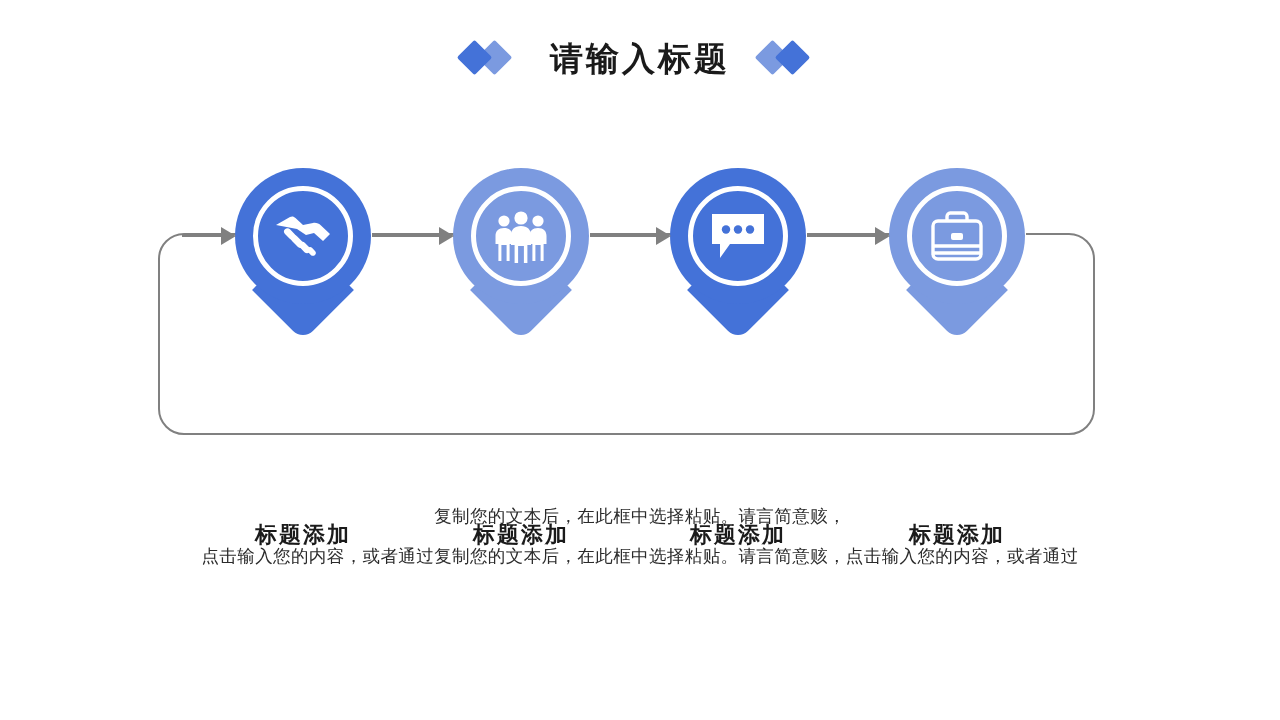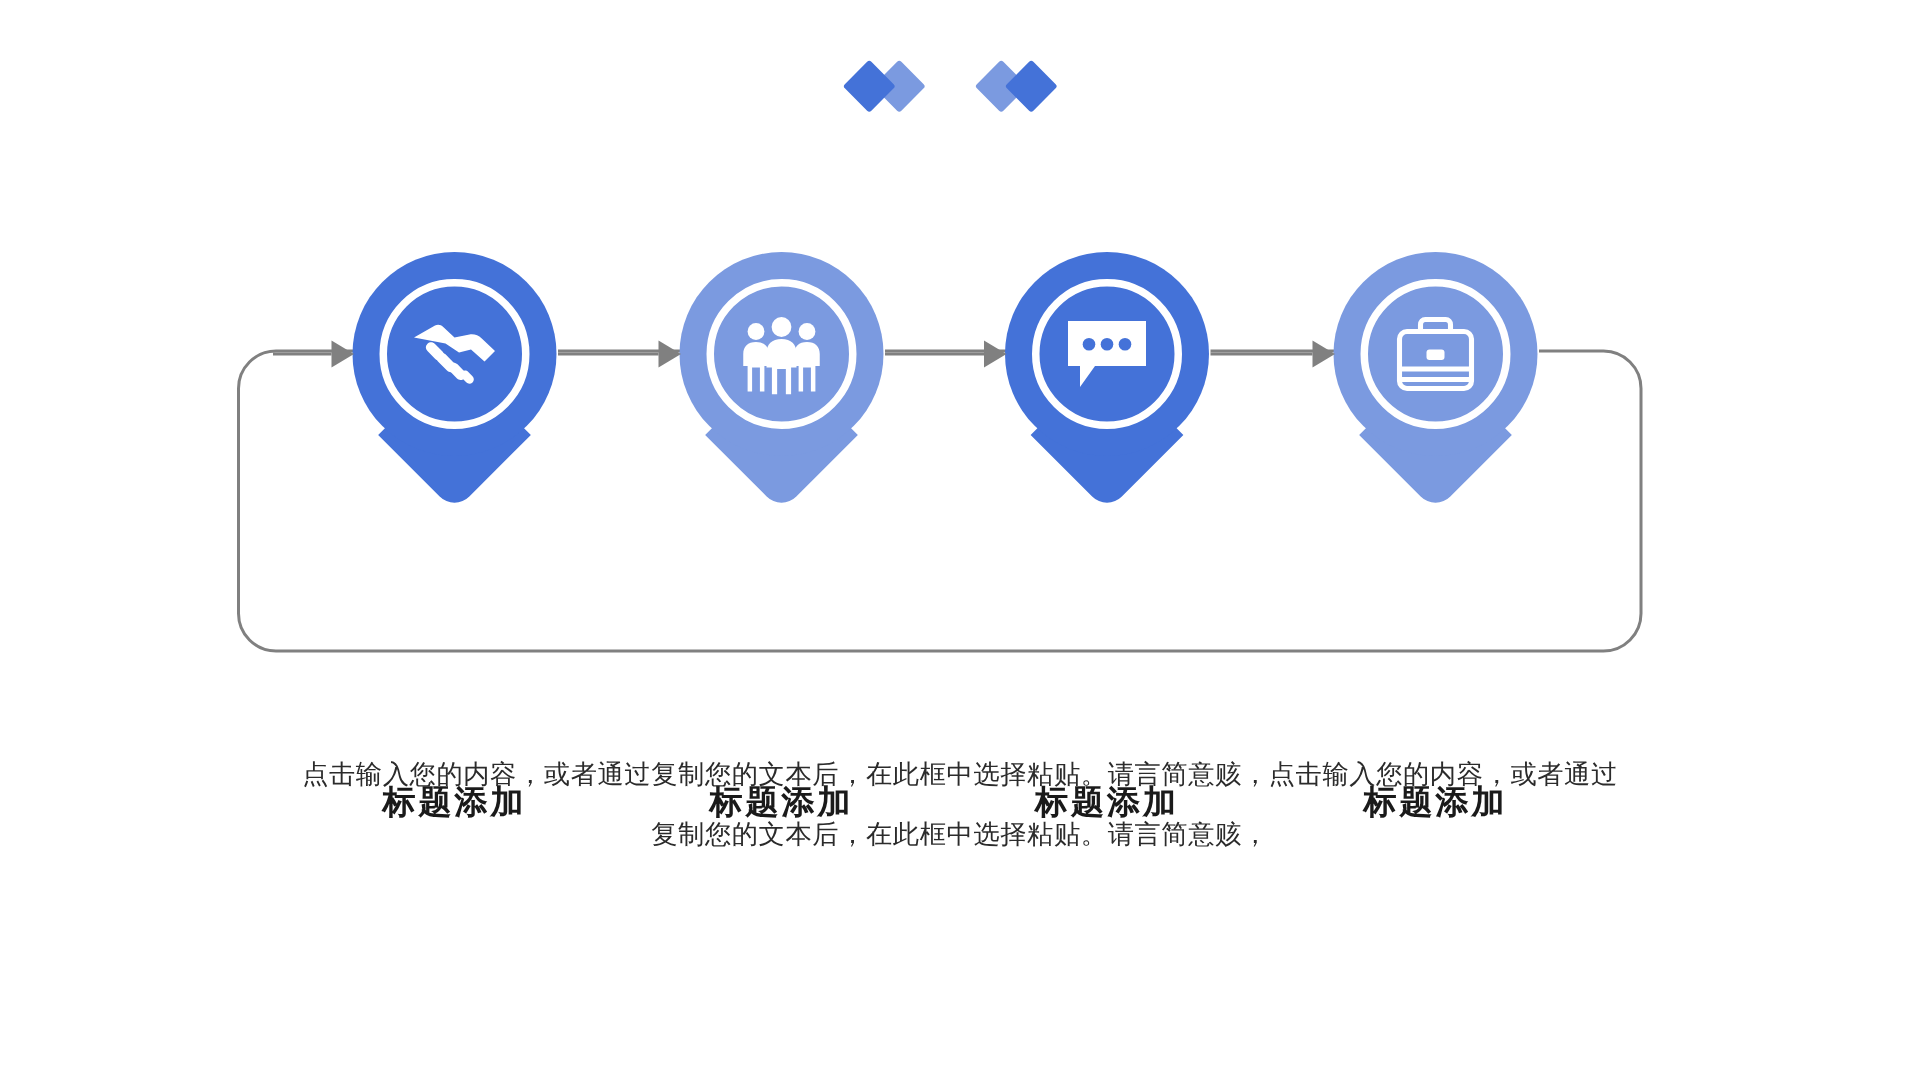--- a/index.html
+++ b/index.html
@@ -204,20 +204,21 @@
 
 <div id="slide">
 
   <div class="title-row">
 
     <div class="diamond-pair dp-left">
       <span class="diamond dk d1"></span>
       <span class="diamond lt d2"></span>
     </div>
 
+    <div class="title-text">请输入标题</div>
 
     <div class="diamond-pair dp-right">
       <span class="diamond lt d1"></span>
       <span class="diamond dk d2"></span>
     </div>
 
   </div>
 
   <div class="track"></div>
 
@@ -321,17 +322,17 @@
             <rect x="24" y="24" width="12" height="7" rx="2" fill="#ffffff" stroke="none"></rect>
           </svg>
         </div>
       </div>
       <div class="pin-label">标题添加</div>
     </div>
 
   </div>
 
   <div class="body-text">
+    <span class="line">复制您的文本后，在此框中选择粘贴。请言简意赅，</span>
     <span class="line">点击输入您的内容，或者通过复制您的文本后，在此框中选择粘贴。请言简意赅，点击输入您的内容，或者通过</span>
-    <span class="line">复制您的文本后，在此框中选择粘贴。请言简意赅，</span>
   </div>
 
 </div>
 
 </body></html>

